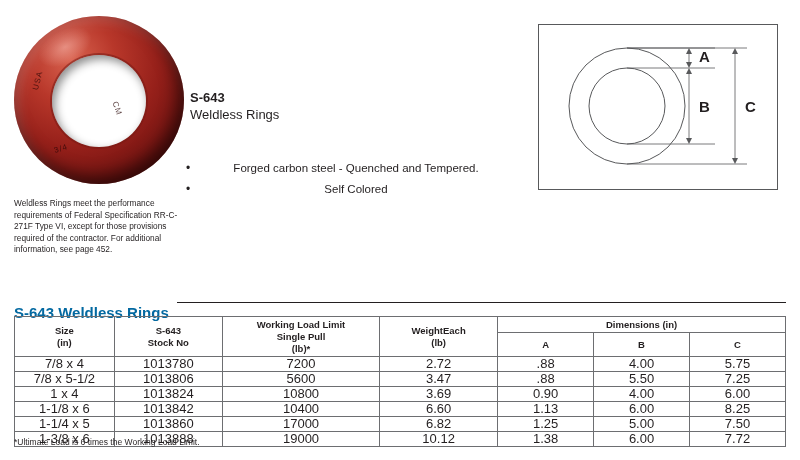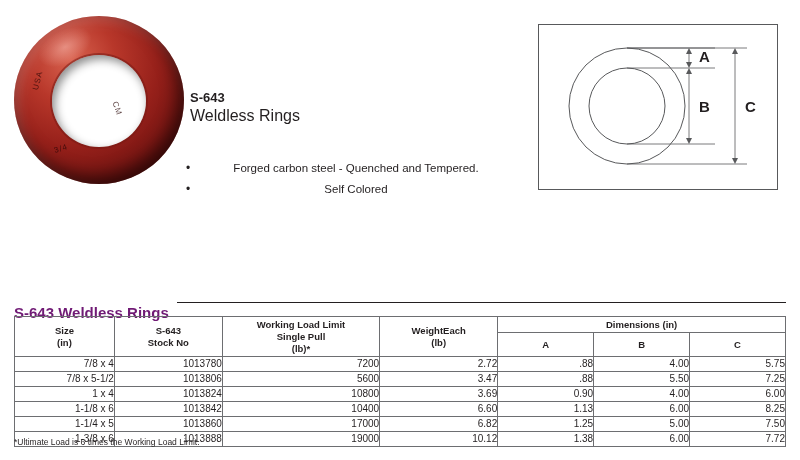--- a/index.html
+++ b/index.html
@@ -80,21 +80,21 @@
     left: 190px;
     top: 90px;
     font-size: 13px;
     font-weight: bold;
     color: #231f20;
   }
   #product-subtitle {
     position: absolute;
     left: 190px;
     top: 107px;
-    font-size: 16px;
+    font-size: 13px;
     color: #231f20;
   }
 
   
   #bullets {
     position: absolute;
     left: 186px;
     top: 160px;
     width: 330px;
   }
@@ -144,21 +144,21 @@
     left: 14px;
     top: 292px;
     width: 772px;
     height: 20px;
     display: flex;
     align-items: center;
   }
   #section-heading {
     font-size: 15px;
     font-weight: bold;
-    color: #701a75;
+    color: #0369a1;
     white-space: nowrap;
     padding-right: 8px;
     margin-top: 21px;
   }
   #section-rule {
     flex: 1;
     height: 1px;
     background: #231f20;
   }
 
@@ -184,22 +184,21 @@
     line-height: 12px;
     font-weight: bold;
     font-size: 9.5px;
   }
   #spec-table thead th.tall {
     height: 38px;
   }
   #spec-table tbody td {
     height: 14px;
     line-height: 14px;
-    font-size: 10px;
-    text-align: right;
+    font-size: 13px;
   }
   .hdr-line { display: block; }
 
   
   #footnote {
     position: absolute;
     left: 14px;
     top: 437px;
     font-size: 8.5px;
     color: #231f20;
@@ -226,20 +225,21 @@
     <div class="bullet">
       <span class="dot">•</span>
       <span class="btext">Forged carbon steel - Quenched and Tempered.</span>
     </div>
     <div class="bullet">
       <span class="dot">•</span>
       <span class="btext">Self Colored</span>
     </div>
   </div>
 
+  <div id="spec-note">Weldless Rings meet the performance requirements of Federal Specification RR-C-271F Type VI, except for those provisions required of the contractor. For additional information, see page 452.</div>
 
   <div id="diagram">
     <svg width="236" height="162" viewBox="0 0 236 162" xmlns="http://www.w3.org/2000/svg">
 
       <circle cx="88" cy="81" r="58" fill="none" stroke="#58595b" stroke-width="1"></circle>
       <circle cx="88" cy="81" r="38" fill="none" stroke="#58595b" stroke-width="1"></circle>
 
       <line x1="88" y1="23" x2="176" y2="23" stroke="#58595b" stroke-width="0.8"></line>
       <line x1="88" y1="43" x2="176" y2="43" stroke="#58595b" stroke-width="0.8"></line>
       <line x1="88" y1="119" x2="176" y2="119" stroke="#58595b" stroke-width="0.8"></line>

